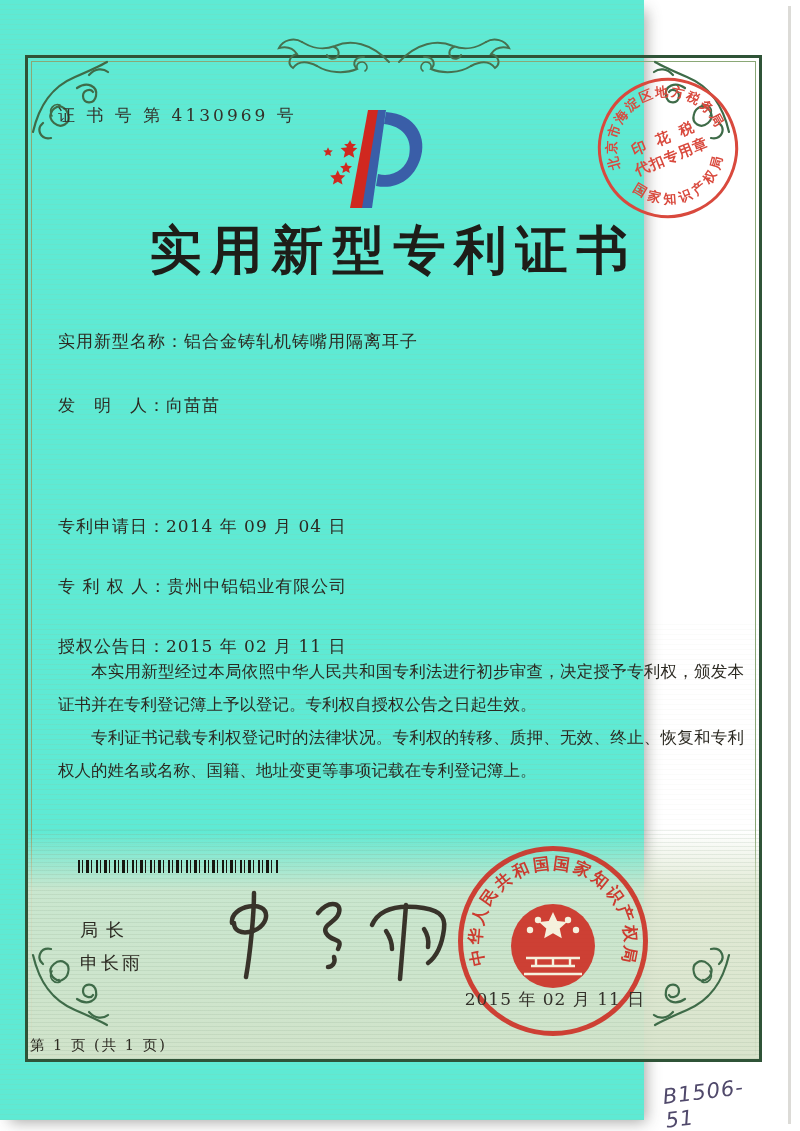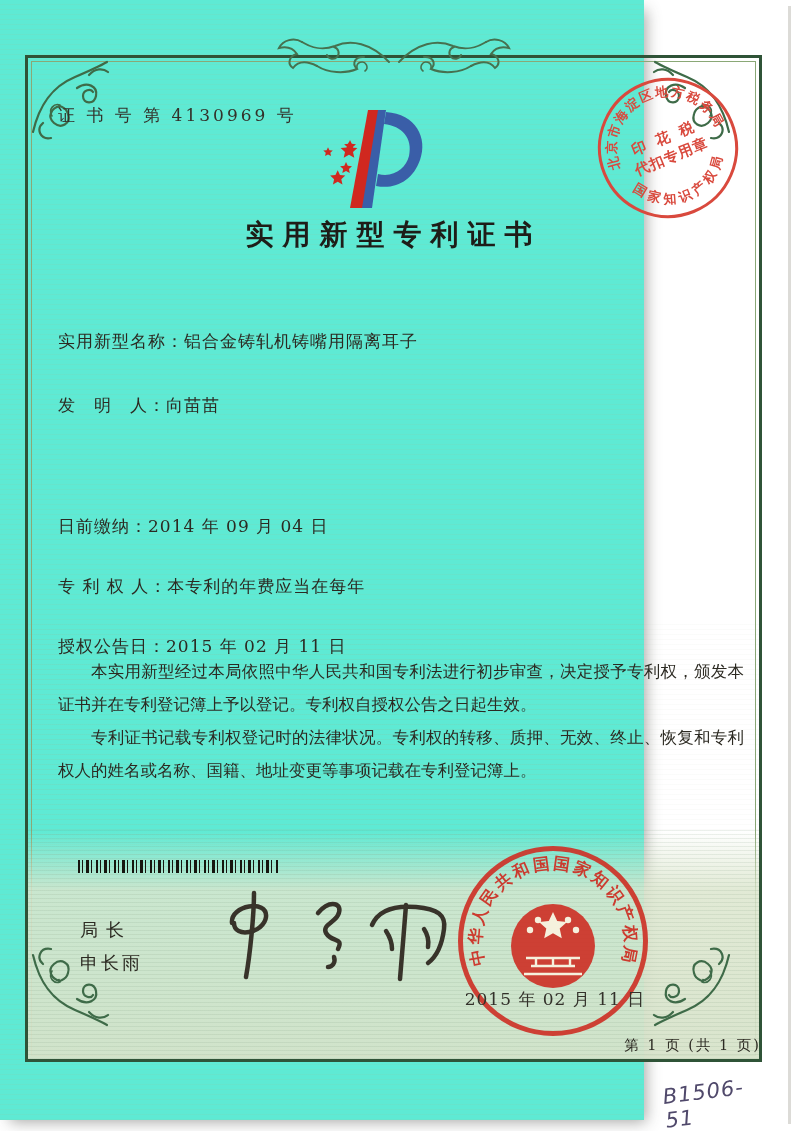--- a/index.html
+++ b/index.html
@@ -15,21 +15,21 @@
          border:3px solid #2f5337;outline:1px solid #8aa876;outline-offset:-7px;box-sizing:border-box;}
   .guilloche{position:absolute;left:28px;top:830px;width:731px;height:229px;pointer-events:none;
          background:linear-gradient(180deg,rgba(222,231,208,0) 0,rgba(220,230,206,.85) 60px,rgba(215,227,202,.95) 100%);}
   .guilloche::after{content:"";position:absolute;inset:0;
          background:repeating-linear-gradient(0deg,rgba(120,150,120,.14) 0 1px,rgba(0,0,0,0) 1px 4px);}
   .midwaves{position:absolute;left:28px;top:620px;width:731px;height:210px;pointer-events:none;opacity:.5;
          background:repeating-linear-gradient(0deg,rgba(140,160,130,.08) 0 1px,rgba(0,0,0,0) 1px 5px);}
 
   .cert-no{position:absolute;left:58px;top:104px;font-size:17px;letter-spacing:3px;color:#33312a;}
   .doc-title{position:absolute;left:25px;top:216px;width:737px;text-align:center;
-         font-size:28px;font-weight:600;letter-spacing:9px;color:#1e1d18;}
+         font-size:52px;font-weight:600;letter-spacing:9px;color:#1e1d18;}
 
   .field{position:absolute;left:58px;font-size:17px;letter-spacing:1px;color:#2c2a22;white-space:nowrap;}
   .field .lbl::after{content:"\FF1A";}
   .paras{position:absolute;left:58px;top:655px;width:686px;font-size:16.5px;line-height:33px;
          text-align:justify;color:#2c2a22;font-family:Liberation Serif, serif;}
   .paras p{margin:0;text-indent:2em;}
 
   .barcode{position:absolute;left:78px;top:860px;width:202px;height:13px;background:
      repeating-linear-gradient(90deg,#16150f 0 2px,rgba(0,0,0,0) 2px 4px,#16150f 4px 5px,
      rgba(0,0,0,0) 5px 8px,#16150f 8px 11px,rgba(0,0,0,0) 11px 13px,#16150f 13px 14px,rgba(0,0,0,0) 14px 18px);}
@@ -38,21 +38,21 @@
   .director-name{position:absolute;left:80px;top:951px;font-size:18px;letter-spacing:3px;color:#2c2a22;}
   .signature{position:absolute;left:210px;top:885px;}
 
   .tax-stamp{position:absolute;left:592px;top:72px;width:152px;height:152px;transform:rotate(-22deg);}
   .tax-ring{position:absolute;inset:6px;border:3px solid #d9493d;border-radius:50%;}
   .office-seal{position:absolute;left:458px;top:846px;width:190px;height:190px;}
   .seal-ring{position:absolute;inset:0;border:5px solid #cd3227;border-radius:50%;opacity:.92;}
   .seal-date{position:absolute;left:452px;top:988px;width:206px;text-align:center;
          font-size:17px;letter-spacing:1px;color:#33312a;z-index:6;}
 
-  .footer-page{position:absolute;left:24px;top:1036px;width:737px;text-align:right;
+  .footer-page{position:absolute;left:30px;top:1036px;width:737px;text-align:left;
          font-size:14.5px;letter-spacing:2px;color:#2c2a22;}
   .hand-note{position:absolute;left:664px;top:1080px;font-family:"DejaVu Sans",sans-serif;
          font-style:italic;font-size:21px;color:#50496b;transform:rotate(-7deg);letter-spacing:1px;}
 
   svg{display:block;}
   .ornament{position:absolute;pointer-events:none;}
 </style>
 </head>
 <body>
 
@@ -135,24 +135,24 @@
 
   <div class="doc-title">实用新型专利证书</div>
 
   <div class="field" style="top:394px">
     <span class="lbl">发　明　人</span><span>向苗苗</span>
   </div>
   <div class="field" style="top:330px">
     <span class="lbl">实用新型名称</span><span>铝合金铸轧机铸嘴用隔离耳子</span>
   </div>
   <div class="field" style="top:515px">
-    <span class="lbl">日前缴纳</span><span>2014 年 09 月 04 日</span>
+    <span class="lbl">专利申请日</span><span>2014 年 09 月 04 日</span>
   </div>
   <div class="field" style="top:575px">
-    <span class="lbl">专 利 权 人</span><span>本专利的年费应当在每年</span>
+    <span class="lbl">专 利 权 人</span><span>贵州中铝铝业有限公司</span>
   </div>
   <div class="field" style="top:635px">
     <span class="lbl">授权公告日</span><span>2015 年 02 月 11 日</span>
   </div>
 
   <div class="paras">
     <p>本实用新型经过本局依照中华人民共和国专利法进行初步审查，决定授予专利权，颁发本证书并在专利登记簿上予以登记。专利权自授权公告之日起生效。</p>
     <p>专利证书记载专利权登记时的法律状况。专利权的转移、质押、无效、终止、恢复和专利权人的姓名或名称、国籍、地址变更等事项记载在专利登记簿上。</p>
   </div>
 

